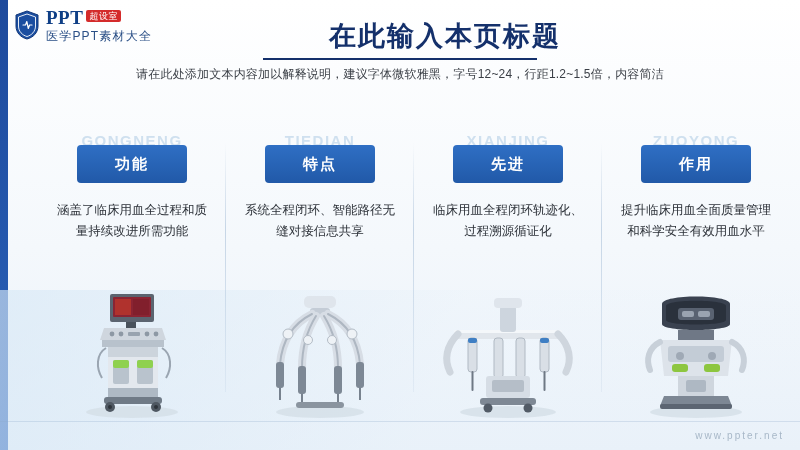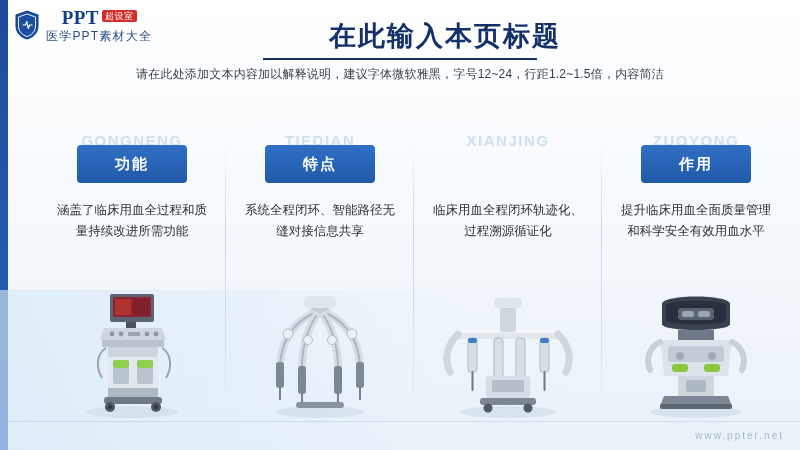--- a/index.html
+++ b/index.html
@@ -66,21 +66,20 @@
   .logo-shield svg { display: block; }
   .logo-text {
     display: flex;
     flex-direction: column;
     line-height: 1;
   }
   .logo-main {
     display: flex;
     align-items: flex-end;
     gap: 3px;
-    justify-content: center;
   }
   .logo-ppt {
     font-family: "Liberation Serif", serif;
     font-weight: bold;
     font-size: 19px;
     color: #0f3f86;
     letter-spacing: 0.5px;
   }
   .logo-badge {
     background: #d42b2b;
@@ -333,20 +332,21 @@
           </g>
 
           <rect x="56" y="112" width="48" height="6" rx="3" fill="#8a949f"></rect>
         </svg>
       </div>
       <div class="col-divider"></div>
     </div>
 
     <div class="col">
       <div class="ghost">XIANJING</div>
+      <div class="pill">先进</div>
       <div class="desc">临床用血全程闭环轨迹化、过程溯源循证化</div>
       <div class="device">
         <svg width="160" height="130" viewBox="0 0 160 130">
           <ellipse cx="80" cy="122" rx="48" ry="6" fill="#d3dde6" opacity="0.75"></ellipse>
 
           <rect x="26" y="40" width="108" height="9" rx="4" fill="#e1e6ec"></rect>
           <rect x="26" y="40" width="108" height="3" rx="1.5" fill="#f4f7fa"></rect>
 
           <g fill="#d9dfe6" stroke="#b0b9c3" stroke-width="1">
             <rect x="40" y="48" width="9" height="34" rx="3"></rect>

